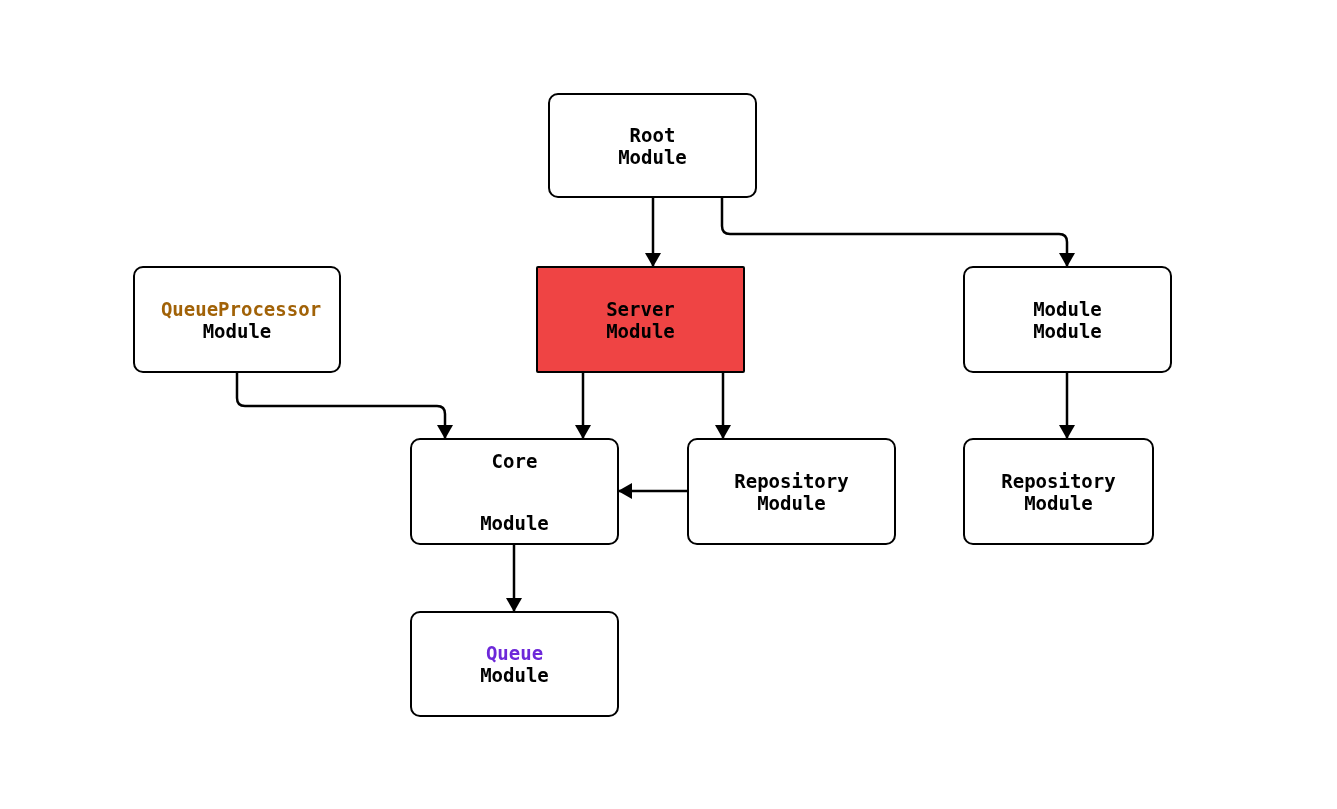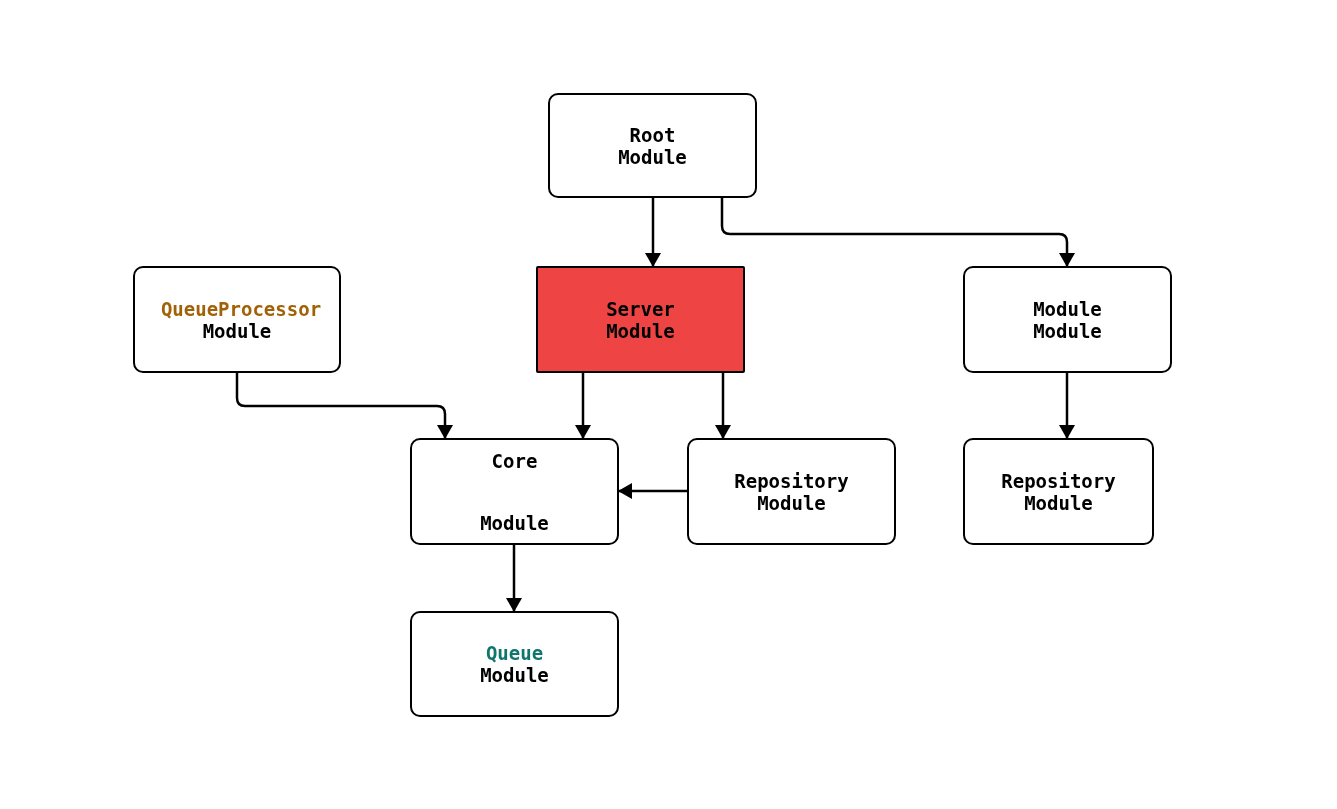--- a/index.html
+++ b/index.html
@@ -91,17 +91,17 @@
       </div>
       <div class="node" style="left: 687px; top: 438px; width: 209px; height: 107px; background: rgb(255, 255, 255); border-color: rgb(0, 0, 0); border-radius: 10px;">
         <div class="node-label-line" style="color: rgb(0, 0, 0);">Repository</div>
         <div class="node-label-line" style="color: rgb(0, 0, 0);">Module</div>
       </div>
       <div class="node" style="left: 963px; top: 438px; width: 191px; height: 107px; background: rgb(255, 255, 255); border-color: rgb(0, 0, 0); border-radius: 10px;">
         <div class="node-label-line" style="color: rgb(0, 0, 0);">Repository</div>
         <div class="node-label-line" style="color: rgb(0, 0, 0);">Module</div>
       </div>
       <div class="node" style="left: 410px; top: 611px; width: 209px; height: 106px; background: rgb(255, 255, 255); border-color: rgb(0, 0, 0); border-radius: 10px;">
-        <div class="node-label-line" style="color: #0f766e;">Queue</div>
+        <div class="node-label-line" style="color: #6d28d9;">Queue</div>
         <div class="node-label-line" style="color: rgb(0, 0, 0);">Module</div>
       </div>
     </div>
 </div>
 
 </body></html>

